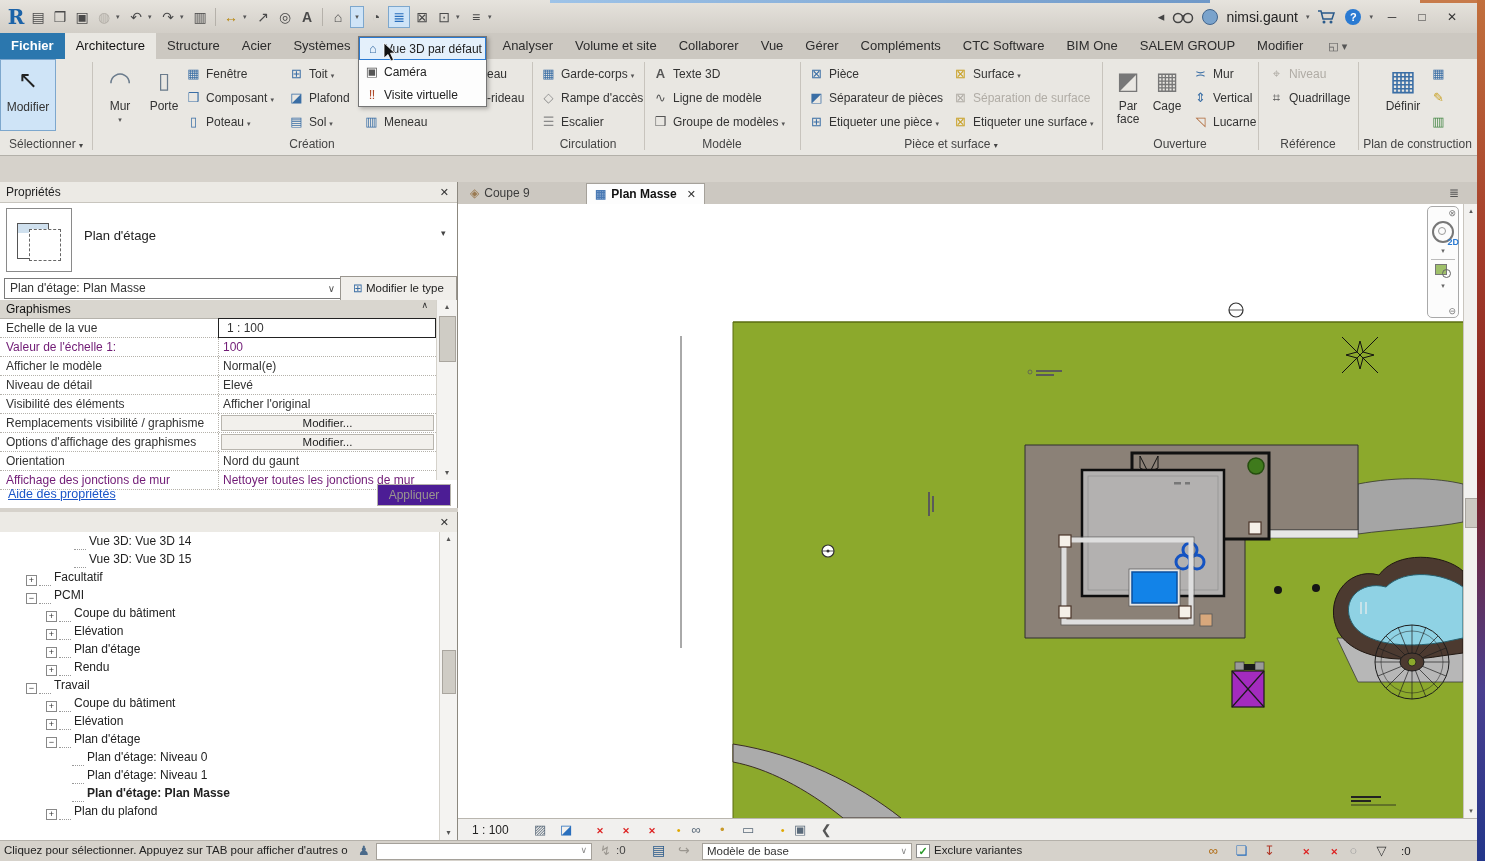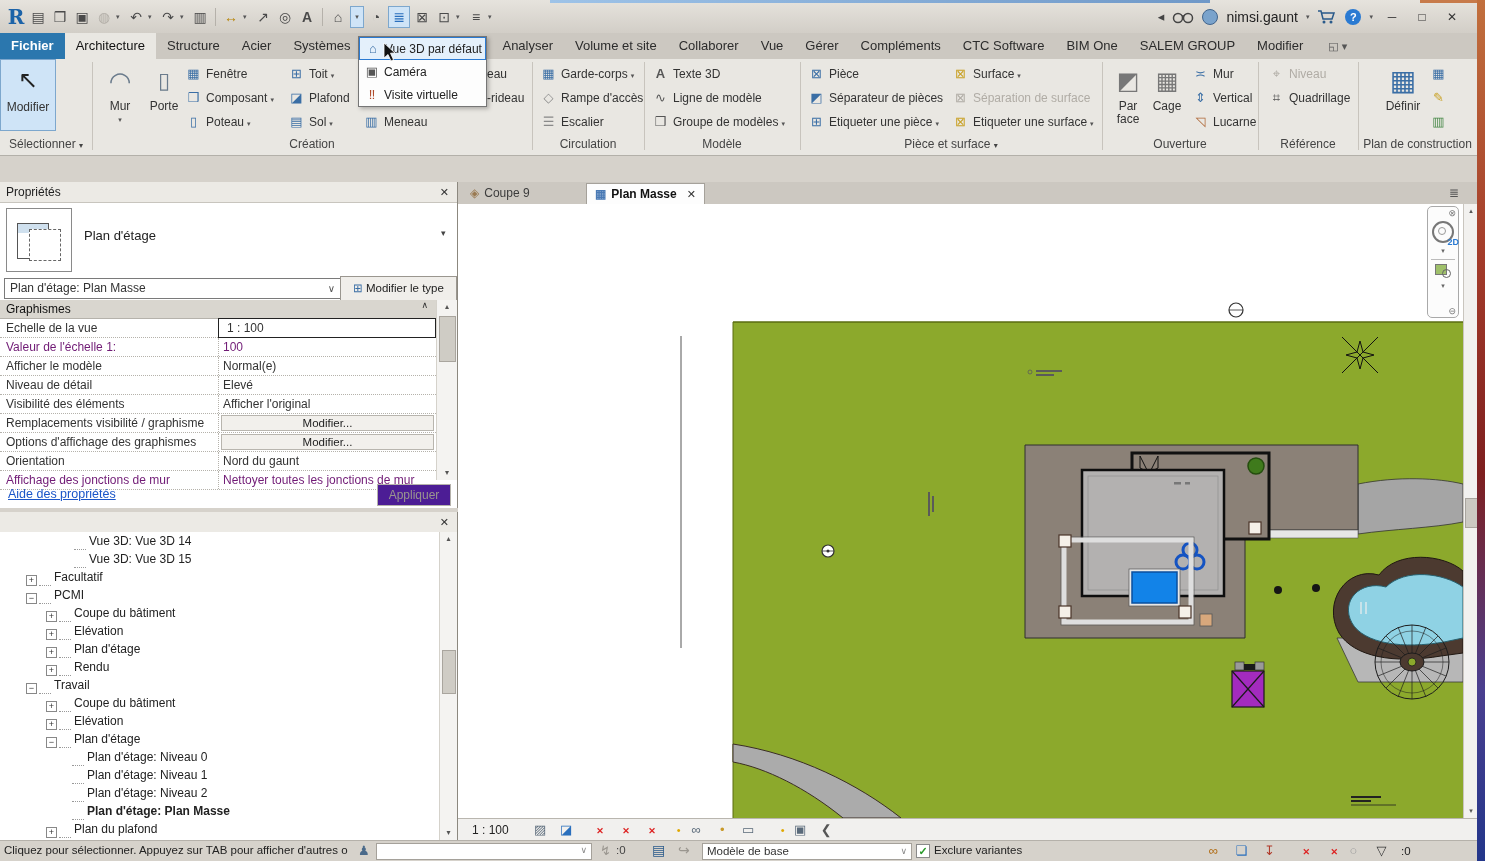--- a/index.html
+++ b/index.html
@@ -476,24 +476,20 @@
         <span class="tlabel">Plan d'étage</span>
       </div>
     <div class="trow d3">
         <span class="guide"></span>
         <span class="tlabel">Plan d'étage: Niveau 0</span>
       </div>
     <div class="trow d3">
         <span class="guide"></span>
         <span class="tlabel">Plan d'étage: Niveau 1</span>
       </div>
-    <div class="trow d3">
-        <span class="guide"></span>
-        <span class="tlabel">Plan d'étage: Niveau 2</span>
-      </div>
     <div class="trow d3 bold">
         <span class="guide"></span>
         <span class="tlabel">Plan d'étage: Plan Masse</span>
       </div>
     <div class="trow d2">
         <span class="exp">+</span>
         <span class="guide"></span>
         <span class="tlabel">Plan du plafond</span>
       </div>
   </div>

